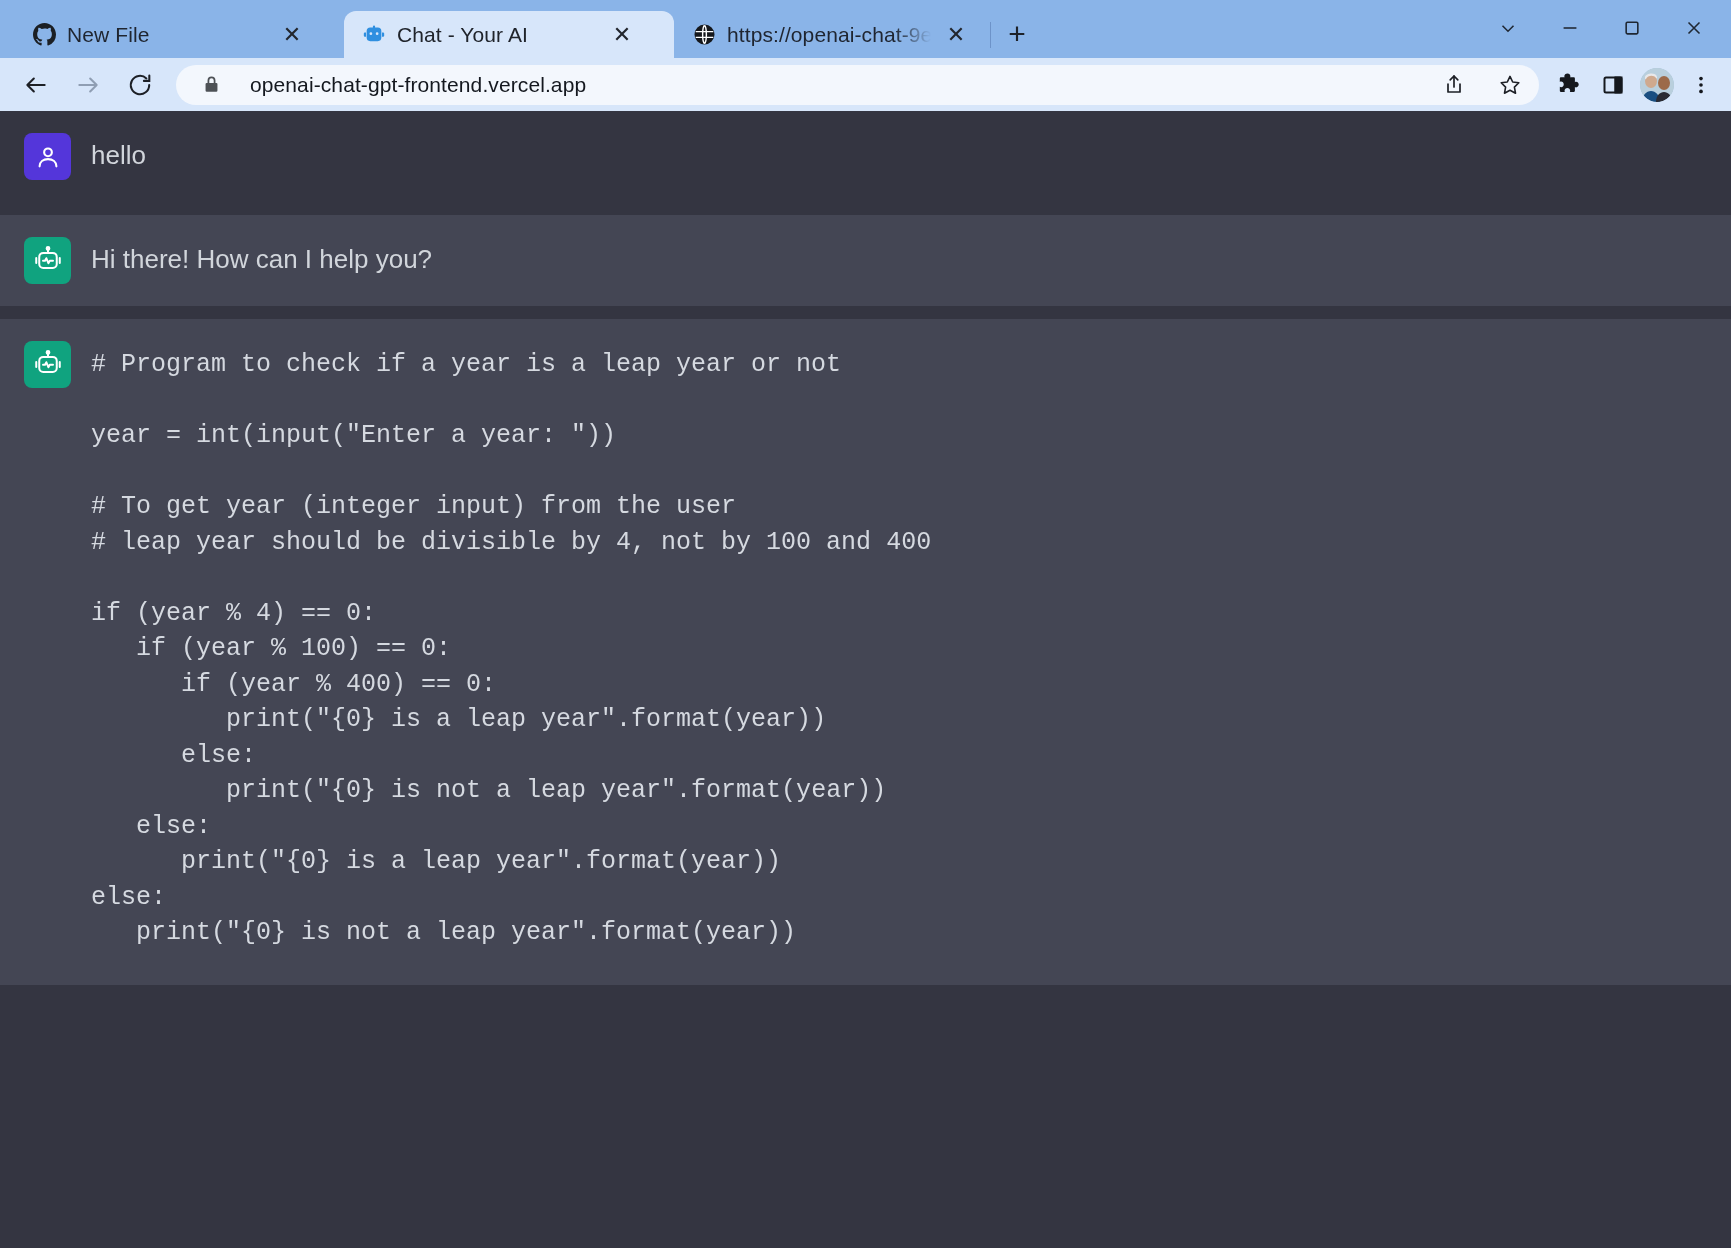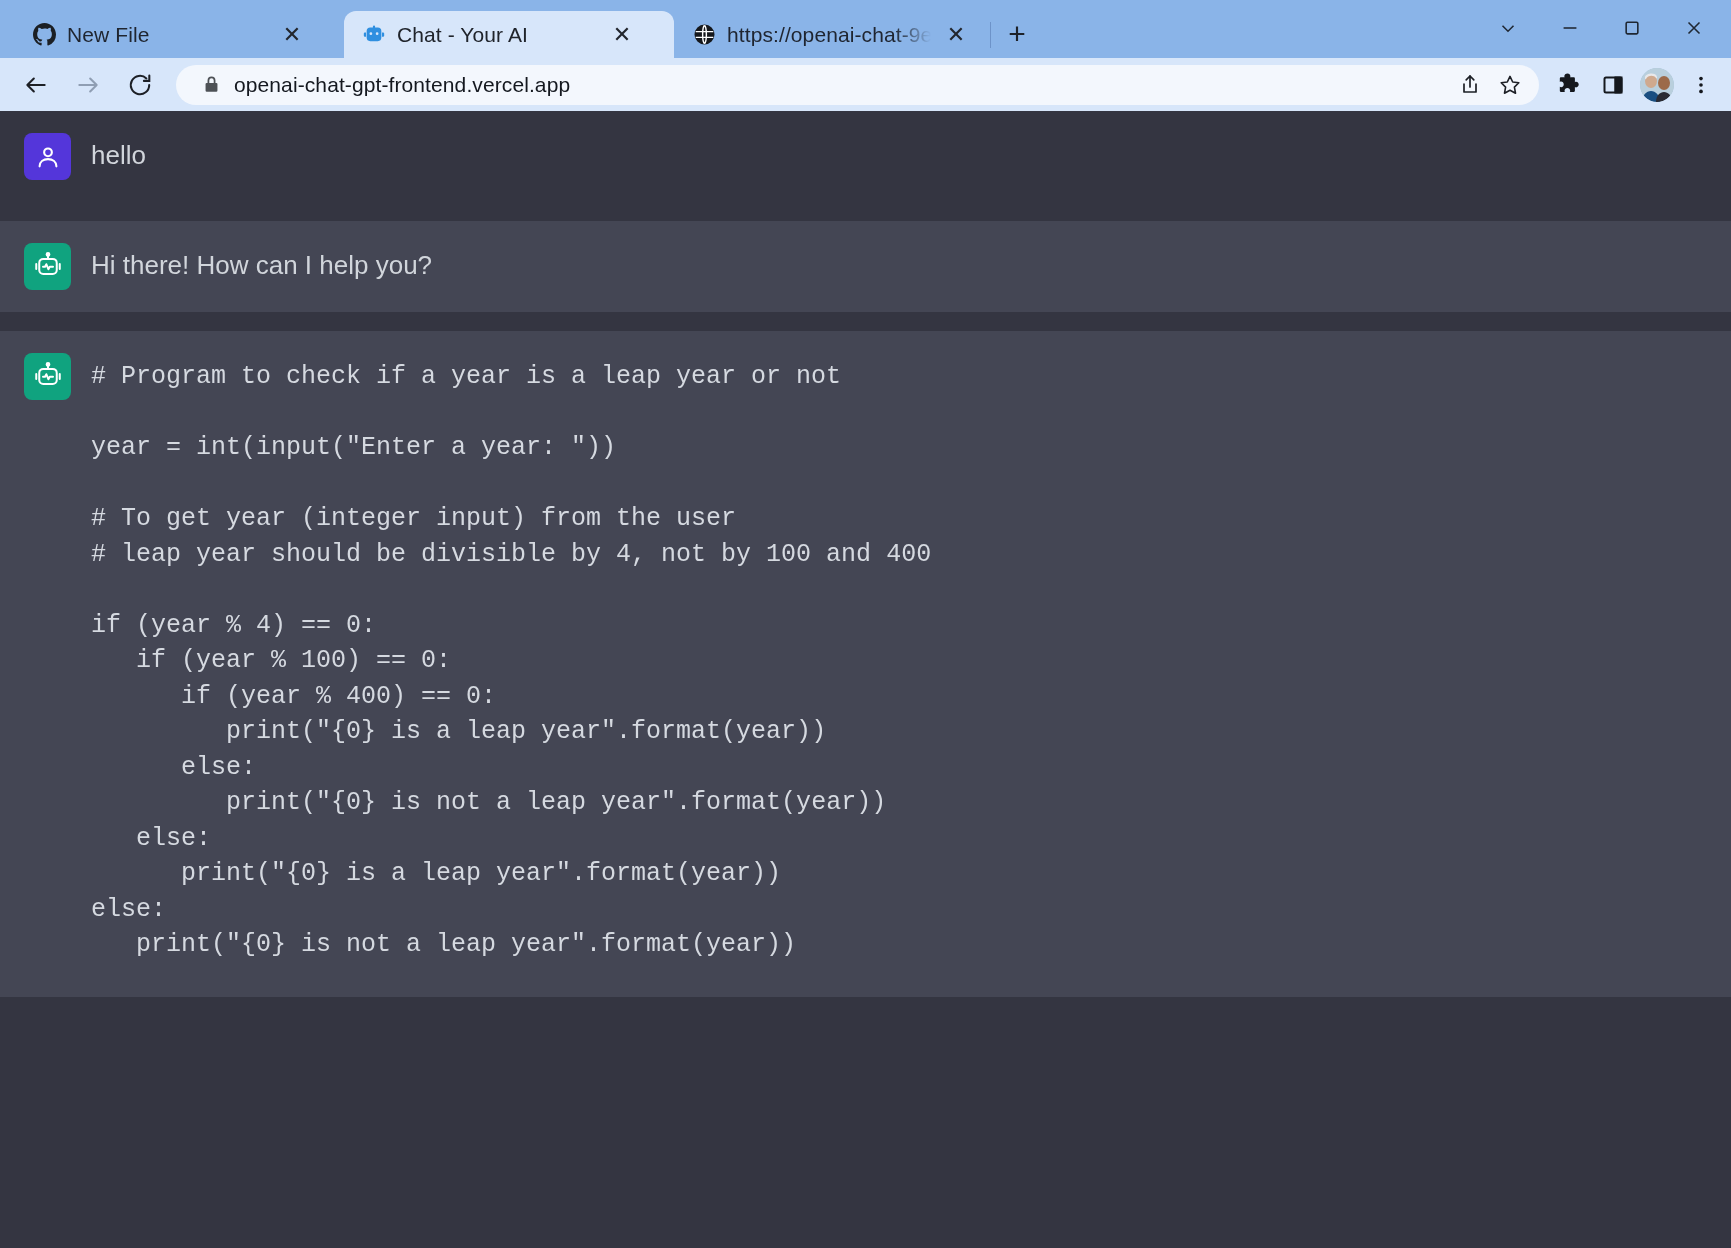--- a/index.html
+++ b/index.html
@@ -118,21 +118,21 @@
   .navbtn.disabled { color: #8f9eb3; }
   .omnibox {
     flex: 1 1 auto;
     height: 40px;
     background: #f3f7fd;
     border-radius: 20px;
     display: flex;
     align-items: center;
     padding: 0 12px 0 18px;
     margin: 0 8px 0 6px;
-    gap: 6px;
+    gap: 22px;
     min-width: 0;
   }
   .omnibox .url {
     flex: 1 1 auto;
     font-size: 21px;
     color: #14181f;
     white-space: nowrap;
     overflow: hidden;
     letter-spacing: .1px;
   }
@@ -164,21 +164,20 @@
     position: relative;
     overflow: hidden;
     display: flex;
     flex-direction: column;
   }
   .chat-scroll {
     flex: 1 1 auto;
     overflow: hidden;
     display: flex;
     flex-direction: column;
-    gap: 6px;
   }
 
   .msg {
     display: flex;
     gap: 20px;
     padding: 22px 24px 22px 24px;
     width: 100%;
   }
   .msg.user { background: #343541; }
   .msg.bot  { background: #444654; margin-top: 13px; }

